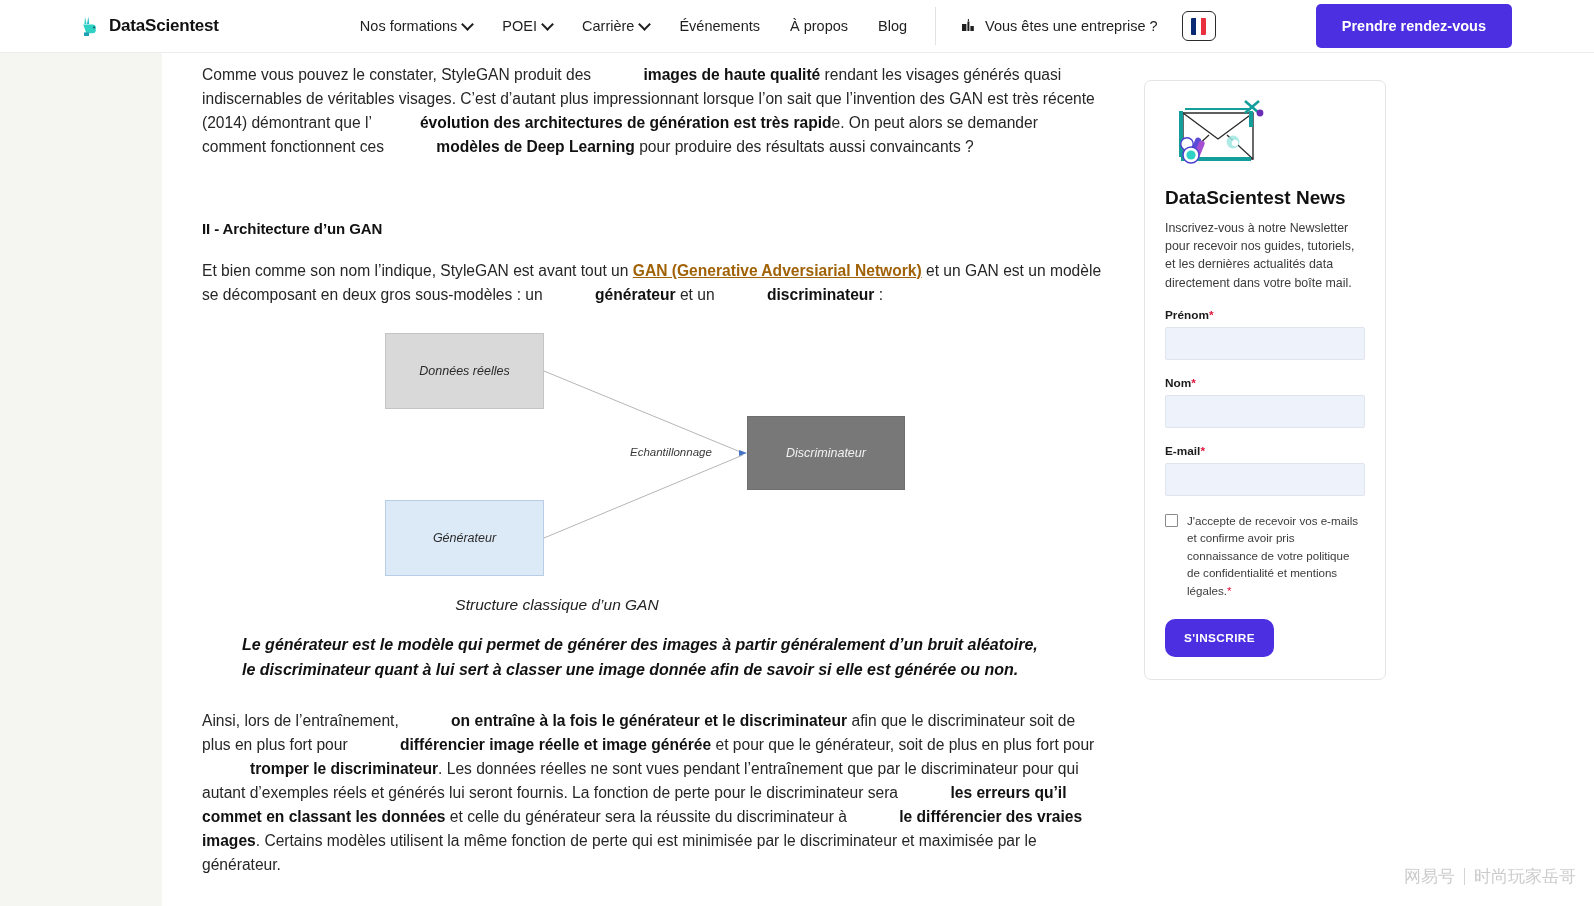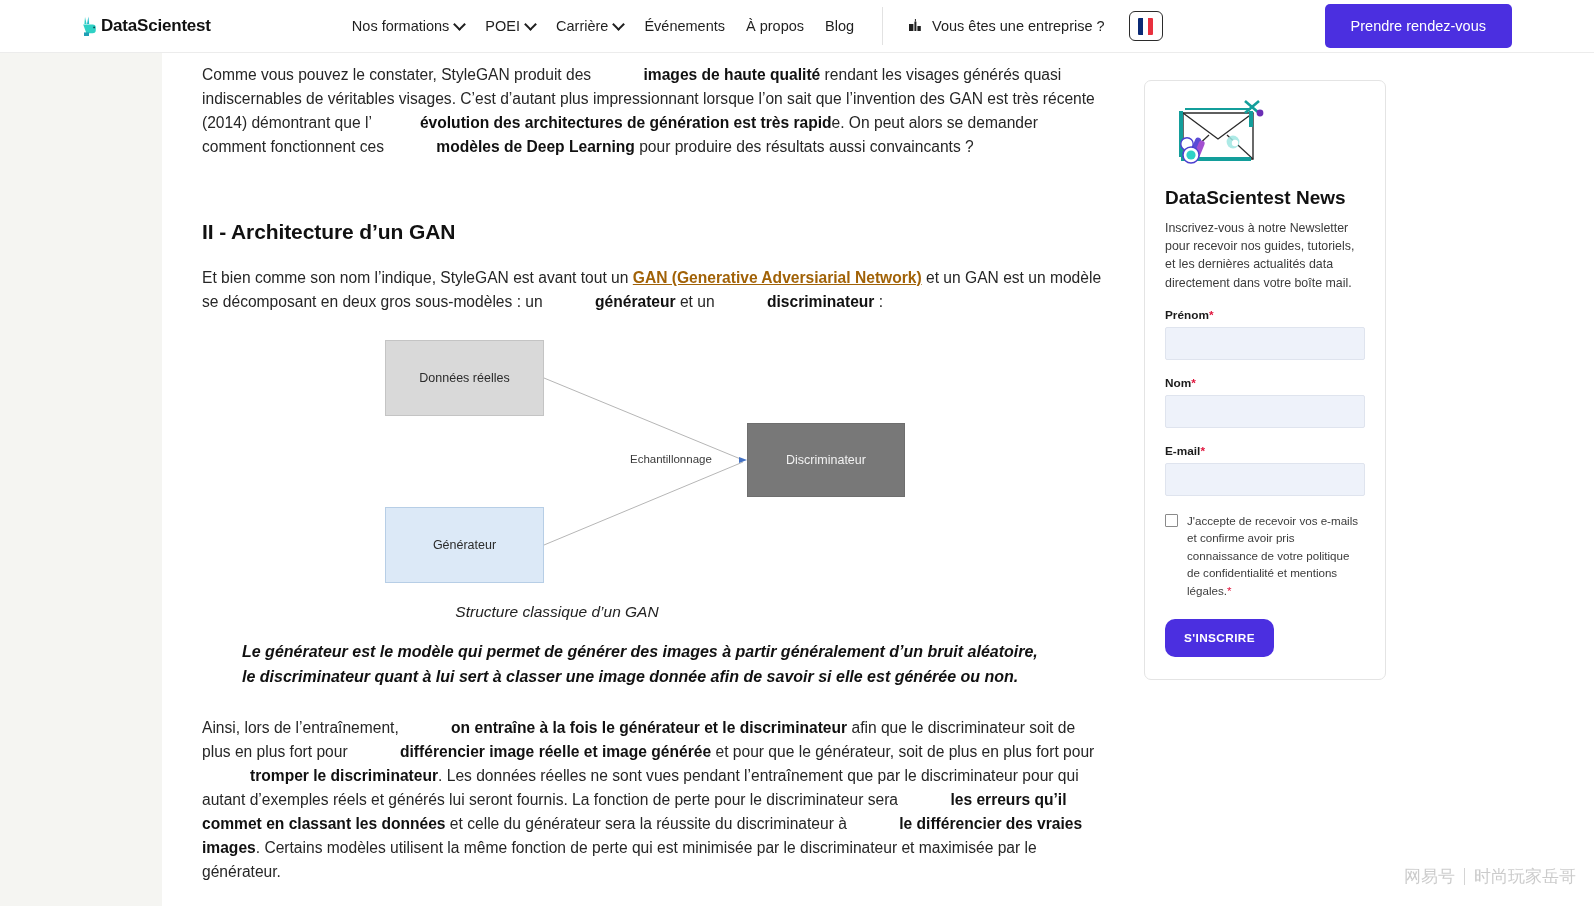--- a/index.html
+++ b/index.html
@@ -14,25 +14,25 @@
   }
 
   
   .header {
     position:absolute; top:0; left:0; width:1594px; height:53px;
     background:#ffffff;
     display:flex; align-items:center;
     border-bottom:1px solid #ececec;
     z-index:30;
   }
-  .logo-wrap { display:flex; align-items:center; gap:2px; margin-left:82px; }
+  .logo-wrap { display:flex; align-items:center; gap:10px; margin-left:82px; }
   .logo-mark { width:17px; height:21px; position:relative; }
   .logo-text { font-size:17px; font-weight:700; letter-spacing:-0.2px; color:#111; }
 
-  .nav { display:flex; align-items:center; gap:21px; margin-left:141px; }
+  .nav { display:flex; align-items:center; gap:30px; margin-left:141px; }
   .nav-item {
     display:flex; align-items:center; gap:6px;
     font-size:14.5px; color:#1f1f1f; cursor:pointer; white-space:nowrap;
   }
   .chev { display:inline-block; width:9px; height:9px; position:relative; top:-2px; }
   .chev::after {
     content:""; position:absolute; left:0; top:0;
     width:7px; height:7px;
     border-right:2px solid #1f1f1f; border-bottom:2px solid #1f1f1f;
     transform:rotate(45deg);
@@ -50,21 +50,21 @@
     width:34px; height:30px;
     border:1.5px solid #2b2b2b; border-radius:6px;
     display:flex; align-items:center; justify-content:center;
     background:#fff; cursor:pointer;
   }
   .flag { width:15px; height:17px; display:flex; border-radius:1px; overflow:hidden; }
   .flag span { flex:1; }
   .cta {
     margin-left:auto; margin-right:82px;
     background:#4b2fe0; color:#fff;
-    font-size:14.5px; font-weight:400;
+    font-size:14.5px; font-weight:700;
     padding:14px 26px; border:none; border-radius:5px; cursor:pointer;
     white-space:nowrap;
   }
 
   
   .canvas {
     position:absolute; top:53px; left:162px;
     width:1432px; height:853px;
     background:#ffffff;
   }
@@ -75,27 +75,27 @@
   }
   p.body {
     font-size:15.6px; line-height:1.55;
     color:#262626; margin:0 0 22px 0;
   }
   p.body b { font-weight:700; color:#111;padding-left:48px; }
   a.inline {
     color:#a16207; font-weight:700; text-decoration:underline;
   }
   h2.section {
-    font-size:21px; font-weight:700; color:#111;
+    font-size:15px; font-weight:700; color:#111;
     margin:60px 0 22px 0; letter-spacing:-0.1px;
   }
 
   
   .figure { margin:26px 0 0 0; position:relative; height:300px; }
-  .diagram { position:relative; width:700px; height:255px; margin-left:183px; }
+  .diagram { position:relative; width:700px; height:255px; margin-left:183px;font-style:italic; }
   .dbox {
     position:absolute;
     display:flex; align-items:center; justify-content:center;
     font-size:12.5px; color:#2b2b2b;
     border:1px solid #c4c4c4;
   }
   #box-real { left:0; top:0; width:159px; height:76px; background:#d9d9d9; }
   #box-gen  { left:0; top:167px; width:159px; height:76px; background:#dce9f7; border-color:#b7cee6;}
   #box-disc { left:362px; top:83px; width:158px; height:74px; background:#787878; color:#f2f2f2; border-color:#6e6e6e;}
   .diagram svg { position:absolute; left:0; top:0; }

